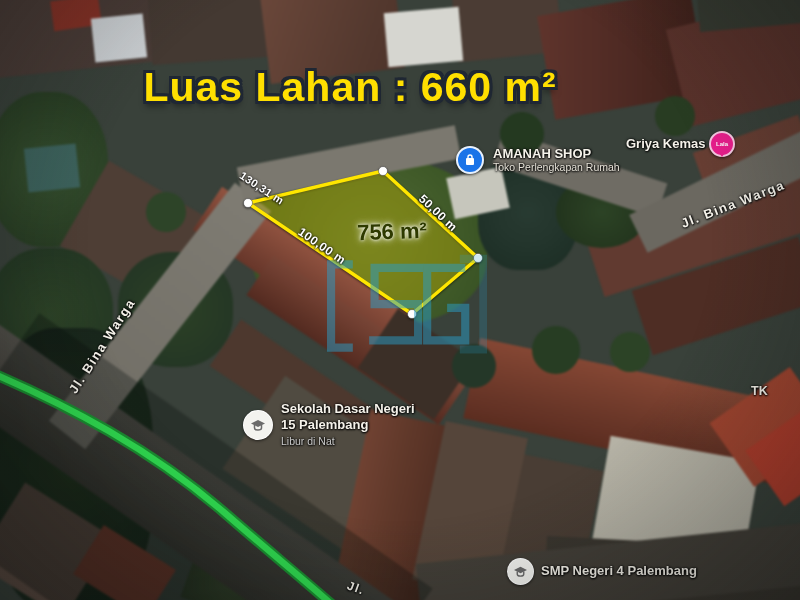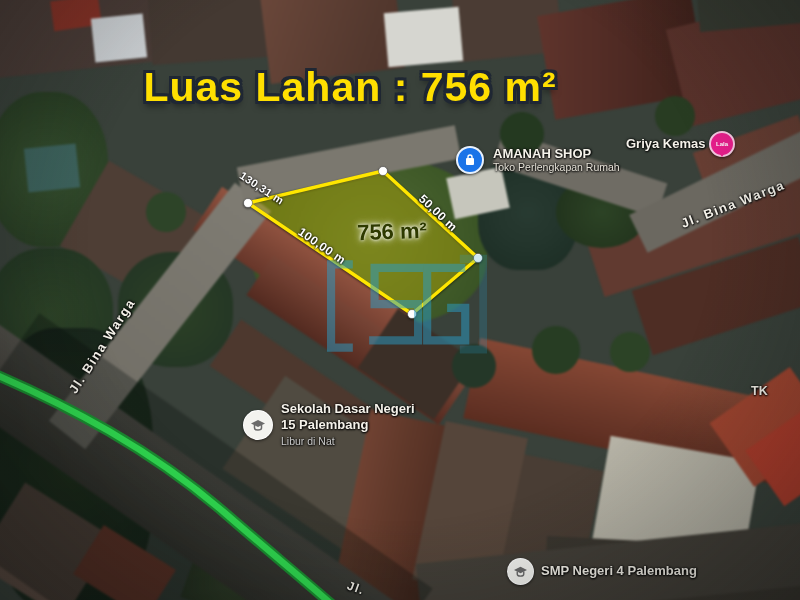--- a/index.html
+++ b/index.html
@@ -160,15 +160,15 @@
       <polygon points="8,2 15,5.5 8,9 1,5.5" fill="#6a6a6a"></polygon>
       <path d="M4.5,7 v3 a3.5,2 0 0 0 7,0 v-3" fill="none" stroke="#6a6a6a" stroke-width="1.5"></path>
     </svg>
   </div>
   <div class="maplabel" style="left:541px;top:563px">SMP Negeri 4 Palembang</div>
 
   <div class="maplabel" style="left:751px;top:384px;font-size:12.5px">TK</div>
 
   <div class="vignette"></div>
 
-  <div class="title">Luas Lahan : 756 m²</div>
+  <div class="title">Luas Lahan : 660 m²</div>
 
 </div>
 
 </body></html>

